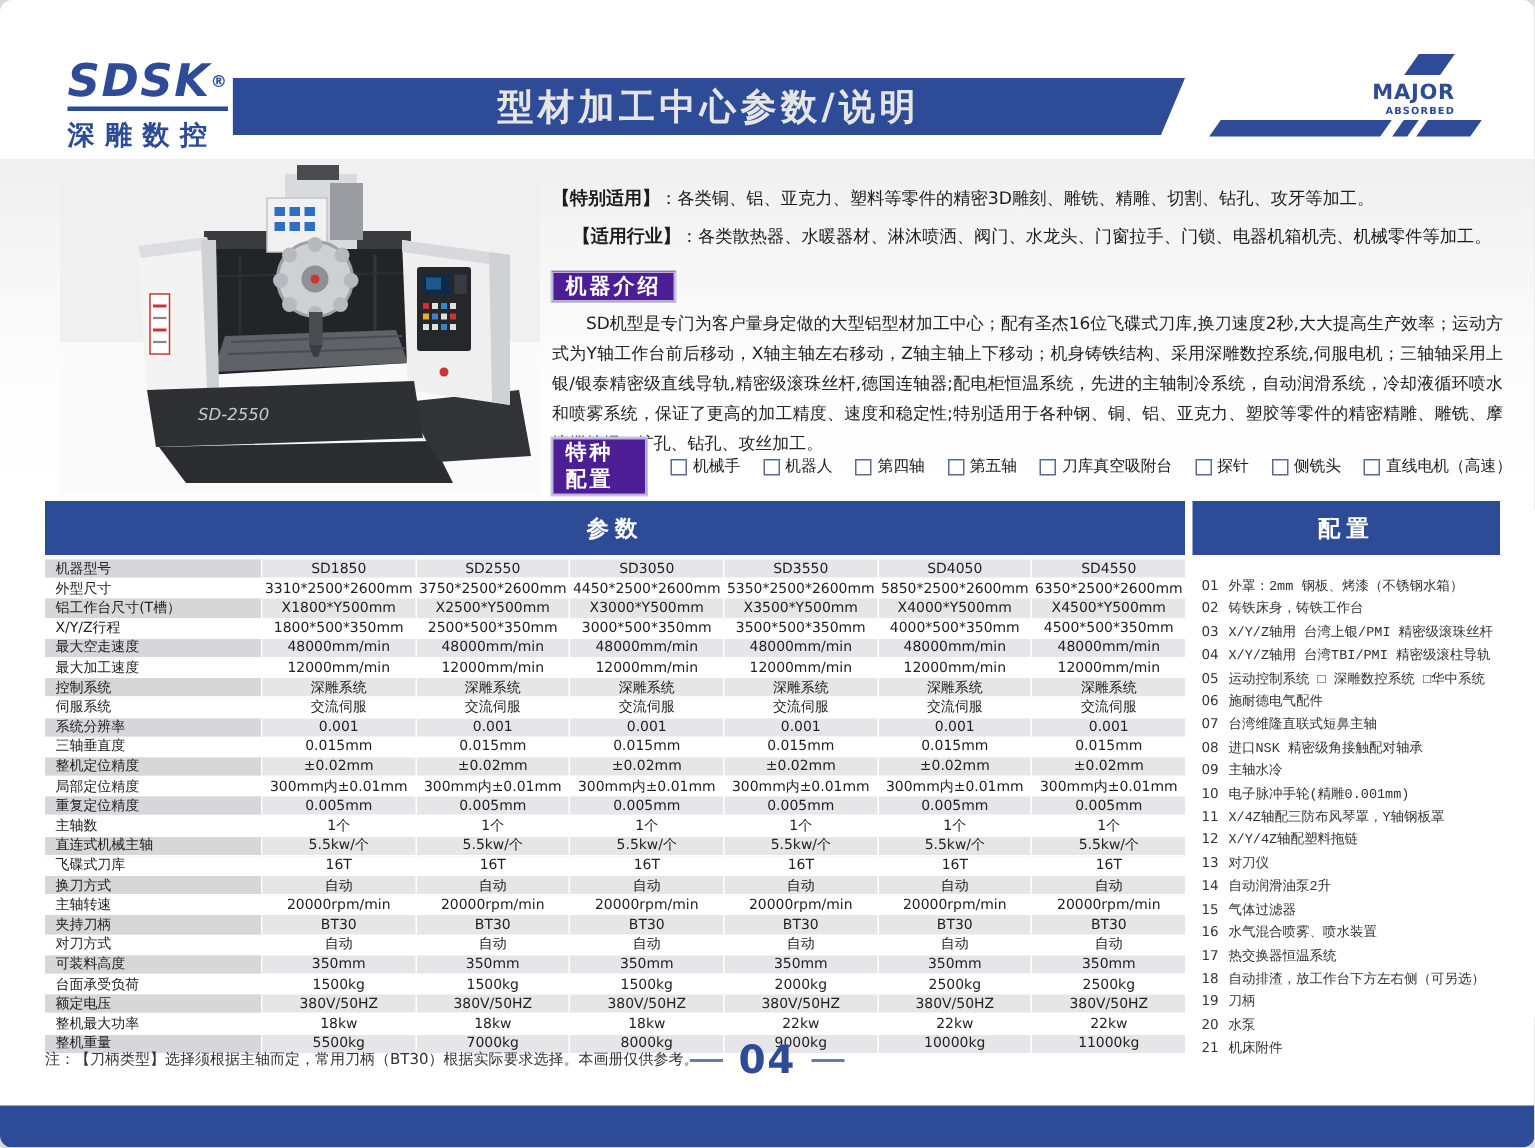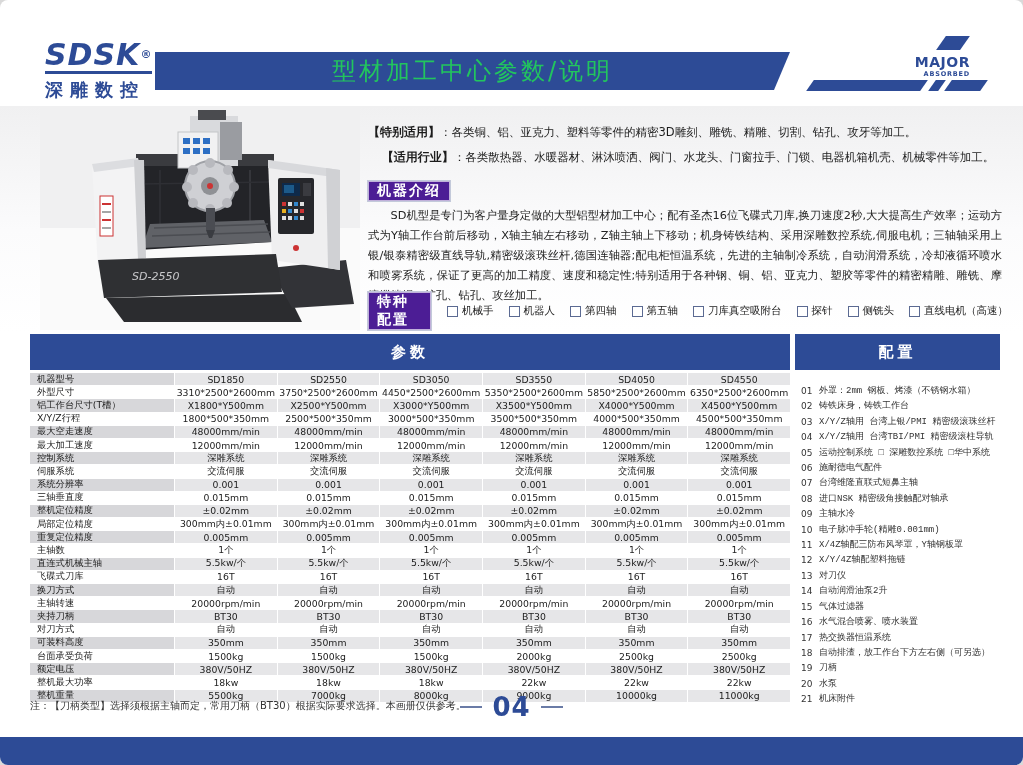--- a/index.html
+++ b/index.html
@@ -7,21 +7,21 @@
   .page{position:relative;width:1023px;height:765px;background:#ffffff;border-radius:8px;overflow:hidden;}
 
   
   .logo{position:absolute;left:45px;top:40px;width:120px;color:#2d4b96;}
   .logo-main{font-size:30px;font-weight:bold;font-style:italic;letter-spacing:1px;line-height:30px;border-bottom:3px solid #2d4b96;display:inline-block;padding-bottom:1px;}
   .logo-reg{font-size:11px;vertical-align:top;font-style:normal;}
   .logo-sub{font-size:18px;font-weight:bold;letter-spacing:7px;margin-top:4px;white-space:nowrap;}
   .title-bar{position:absolute;left:155px;top:52px;width:635px;height:38px;background:#2d4b96;
     clip-path:polygon(0 0,100% 0,calc(100% - 16px) 100%,0 100%);
     display:flex;align-items:center;justify-content:center;}
-  .title-bar span{color:#22c55e;font-size:24px;font-weight:normal;letter-spacing:3px;}
+  .title-bar span{color:#e5e5e5;font-size:24px;font-weight:bold;letter-spacing:3px;}
   .stripe{position:absolute;background:#2d4b96;transform:skewX(-35deg);}
   .stripe-a{left:941px;top:36px;width:24px;height:14px;}
   .stripe-b{left:810px;top:80px;width:114px;height:11px;}
   .stripe-c{left:932px;top:80px;width:10px;height:11px;}
   .stripe-d{left:948px;top:80px;width:36px;height:11px;}
   .major-badge{position:absolute;left:900px;top:55px;width:70px;text-align:right;color:#2d4b96;line-height:1;}
   .major-badge .l1{font-size:14px;font-weight:bold;letter-spacing:.5px;}
   .major-badge .l2{font-size:6.5px;font-weight:bold;letter-spacing:.8px;margin-top:2px;}
 
   

